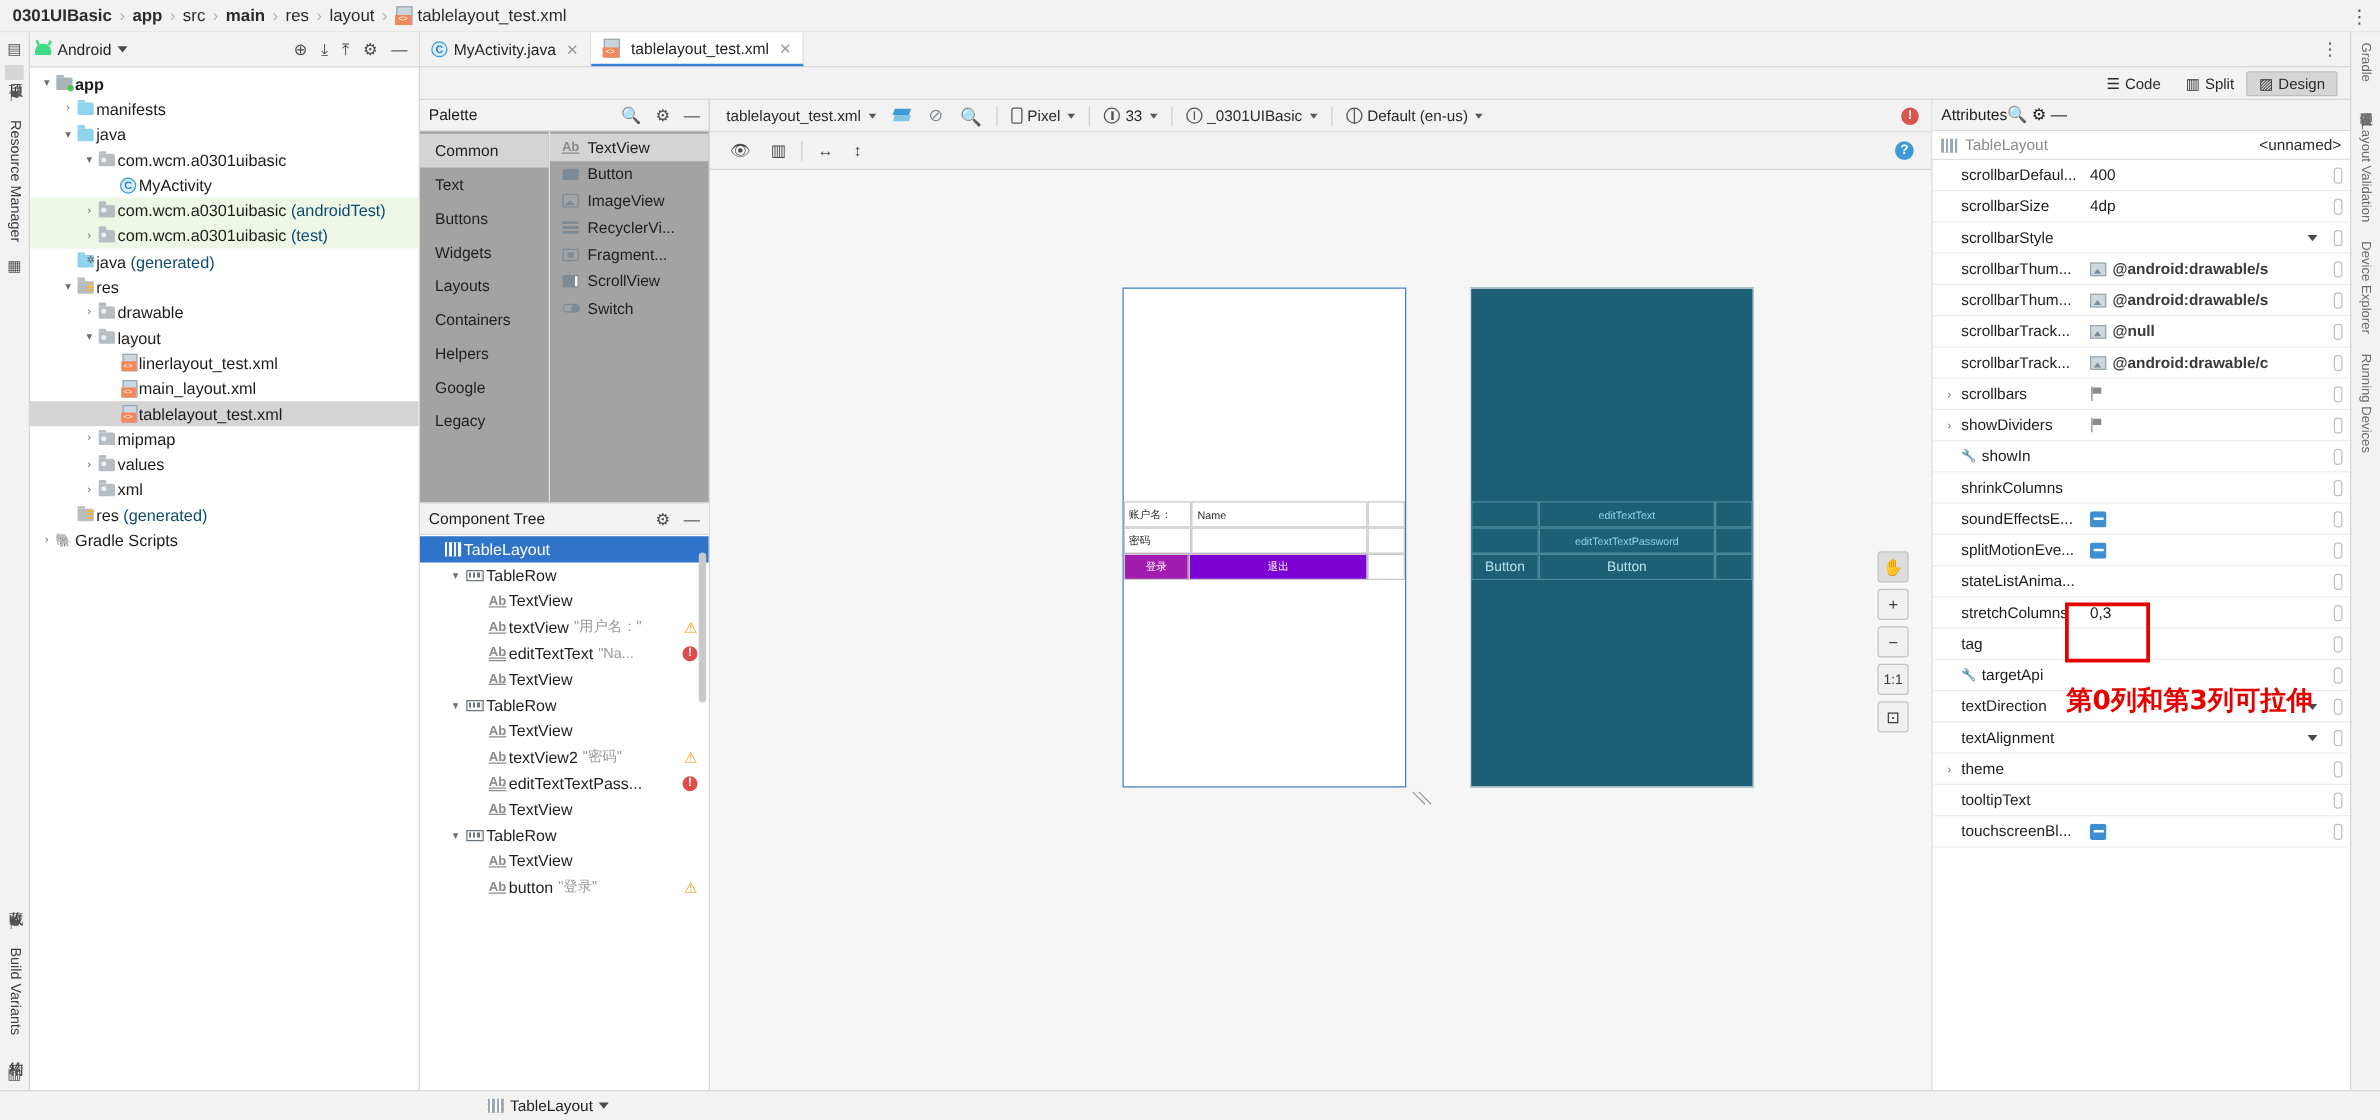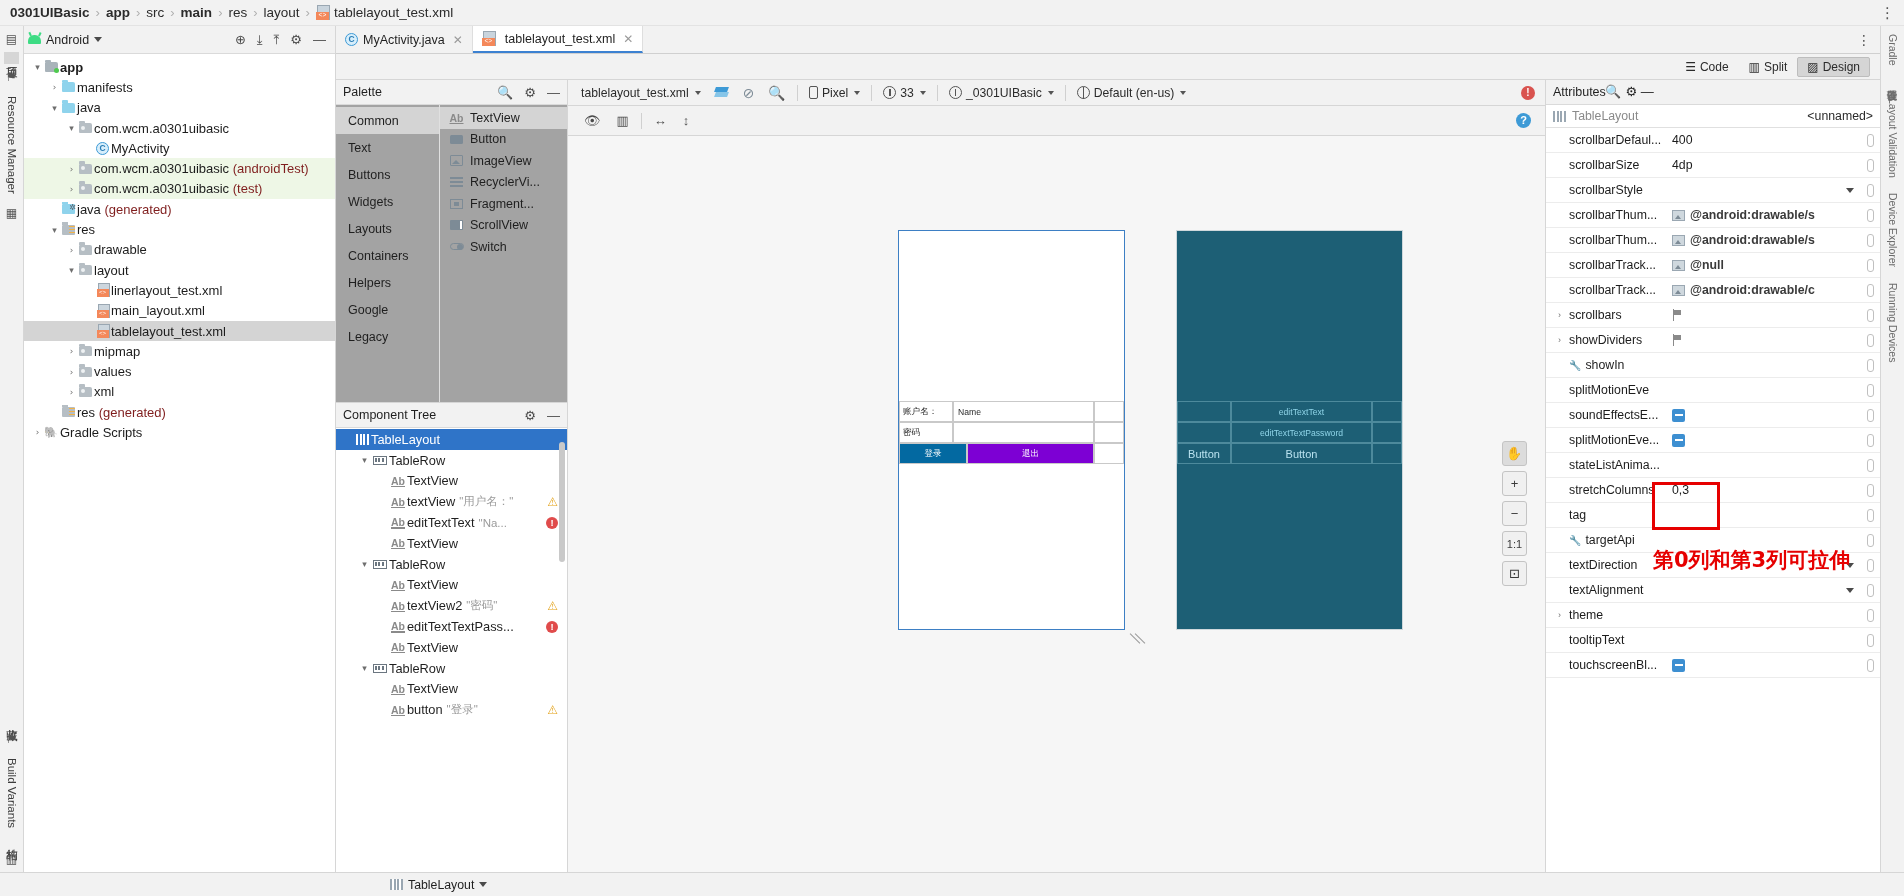--- a/index.html
+++ b/index.html
@@ -94,21 +94,21 @@
   .tree { flex: 1; overflow: hidden; padding-top: 3px; font-size: 13px; }
   .trow { display: flex; align-items: center; height: 20.3px; white-space: nowrap; padding-right: 4px; }
   .trow.hl { background: #eef7e6; }
   .trow.sel { background: #d4d4d4; }
   .arrow {
     width: 11px; text-align: center; color: #6e6e6e; font-size: 9px; flex: none;
     font-family: "DejaVu Sans", sans-serif;
   }
   .ti { width: 17px; flex: none; display: inline-flex; justify-content: center; align-items: center; }
   .tlabel { color: #1c1c1c; }
-  .tlabel .dim { color: #7f1d1d; margin-top: 38px; }
+  .tlabel .dim { color: #0c4a6e; margin-top: 38px; }
   .tlabel.bold { font-weight: bold; }
   .fldr { width: 13px; height: 10px; background: #8fd3ec; border-radius: 1px 2px 1px 1px; position: relative; display:block; }
   .fldr::before { content:""; position:absolute; top:-2.5px; left:0; width:6px; height:2.5px; background:#8fd3ec; border-radius:1px 1px 0 0;}
   .fldr.gray { background: #b6bec4; }
   .fldr.gray::before { background: #b6bec4; }
   .fldr.gray::after {
     content:""; position:absolute; left:2px; top:2.5px; width:4px; height:4px;
     background:#eef1f3; border-radius:50%;
   }
   .fldr.app { background: #a9b3ba; }
@@ -245,22 +245,22 @@
   .preview {
     position: absolute; left: 330px; top: 94px; width: 227px; height: 400px;
     background: #fff; border: 1.6px solid #3d7fc4;
   }
   .tl-table { position: absolute; left: 0; right: 0; top: 170px; font-size: 8.6px; }
   .tl-row { display: flex; height: 21px; align-items: stretch; }
   .tl-c { border: 0.8px solid #c9c9c9; display: flex; align-items: center; padding-left: 3px; }
   .tl-c0 { width: 54px; color: #2a2a2a; }
   .tl-c2 { width: 30px; }
   .tl-edit { flex: 1; border: 0.8px solid #c9c9c9; display:flex; align-items:center; padding-left: 4px; color: #2a2a2a;}
-  .btn-red { background: #0369a1; color: #fff; display:flex; align-items:center; justify-content:center;
-    font-size: 8.5px; width: 68px; border: 0.8px solid #c9c9c9;}
+  .btn-red { background: #a21caf; color: #fff; display:flex; align-items:center; justify-content:center;
+    font-size: 8.5px; width: 52px; border: 0.8px solid #c9c9c9;}
   .btn-purple { background: #7d00d4; color: #fff; display:flex; align-items:center; justify-content:center;
     font-size: 8.5px; flex: 1; border: 0.8px solid #c9c9c9;}
   .resize-h { position: absolute; left: 560px; top: 494px; width: 20px; height: 20px; }
   .resize-h::before, .resize-h::after { content:""; position:absolute; background:#9a9a9a; height:1.2px; width:14px;
     transform: rotate(45deg); transform-origin: left; }
   .resize-h::before { left: 2px; top: 3px; }
   .resize-h::after { left: 7px; top: 3px; }
 
   
   .blueprint {
@@ -990,21 +990,21 @@
                 <span class="aval">
                   <span></span>
                 </span>
                 <span class="aend">
                   <span class="handle"></span>
                 </span>
               </div>
               <div class="arow">
                 <span class="aname">
                   <span class="aexp"></span>
-                  <span>splitMotionEve</span>
+                  <span>shrinkColumns</span>
                 </span>
                 <span class="aval">
                   <span></span>
                 </span>
                 <span class="aend">
                   <span class="handle"></span>
                 </span>
               </div>
               <div class="arow">
                 <span class="aname">

